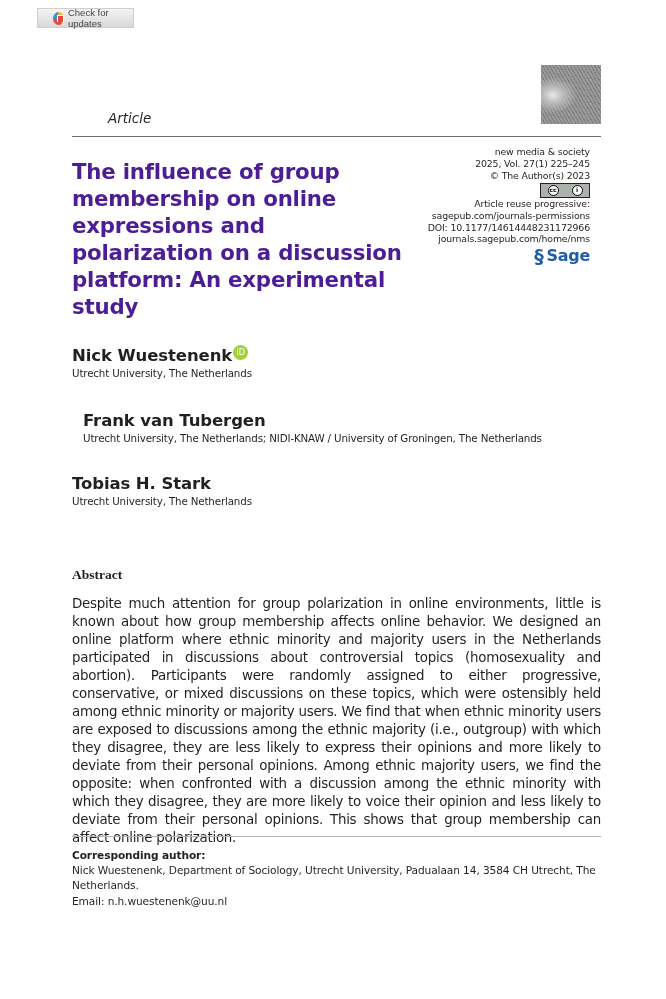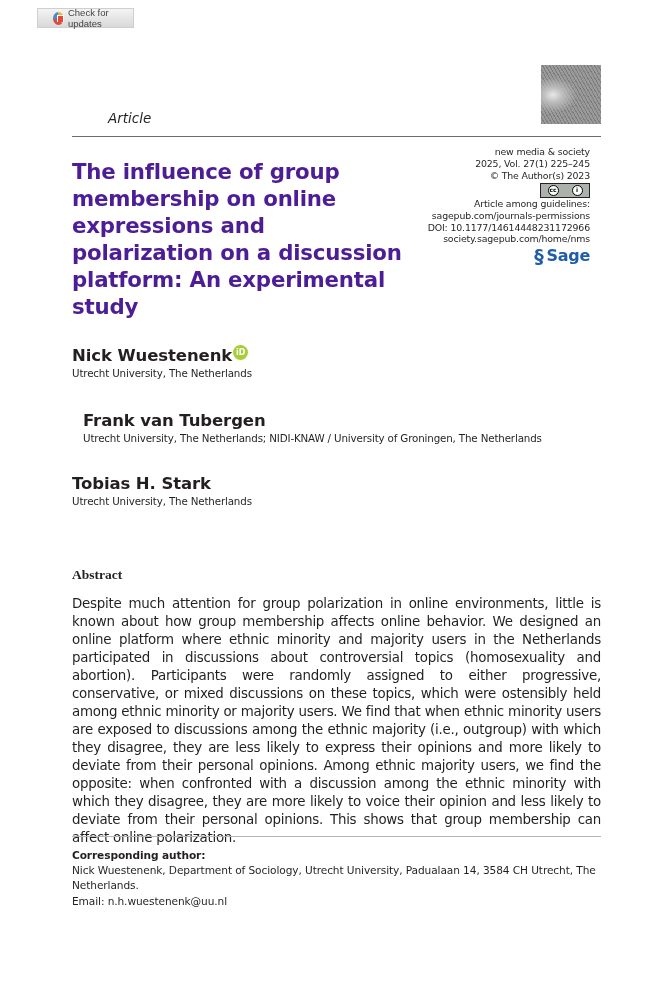--- a/index.html
+++ b/index.html
@@ -65,21 +65,21 @@
       position: absolute; left: 72px; top: 158px; width: 340px;
       font-weight: bold; font-size: 21.3px; line-height: 27px; color: #4c1d95;
       font-family: "DejaVu Sans", sans-serif; letter-spacing: -0.2px;
     }
 
     .author { position: absolute; left: 72px; }
     .author-name { font-weight: bold; font-size: 16.5px; line-height: 20px; color: #231f20; letter-spacing: -0.1px;
       display: inline-flex; align-items: center; }
     .author-aff { font-size: 10.3px; line-height: 13px; color: #231f20; margin-top: 1px; letter-spacing: -0.15px; }
     .orcid { display: inline-block; width: 15px; height: 15px; border-radius: 50%; background: #a6ce39;
-      color: #fff; font-size: 8px; font-weight: bold; text-align: center; line-height: 15px; margin-left: 1px; position: relative; top: -4px; }
+      color: #fff; font-size: 8px; font-weight: normal; text-align: center; line-height: 15px; margin-left: 1px; position: relative; top: -4px; }
 
     .abstract { position: absolute; left: 72px; top: 567px; width: 529px; }
     .abstract-heading { font-weight: bold; font-size: 13.5px; line-height: 16px; color: #231f20; font-family: Liberation Serif, serif; }
     .abstract-body { font-size: 13.4px; line-height: 18px; text-align: justify; color: #231f20; letter-spacing: -0.25px; margin-top: 12px; }
 
     .bottom-rule { position: absolute; left: 72px; top: 836px; width: 529px; height: 1px; background: #b5b5b5; }
     .corr { position: absolute; left: 72px; top: 848px; width: 529px; font-size: 10.6px; line-height: 15.2px; color: #231f20; letter-spacing: -0.1px; }
     .corr-heading { font-weight: bold; }
   </style>
 </head>
@@ -98,24 +98,24 @@
   <div class="top-rule"></div>
 
   <div class="journal-info">
     <div>new media &amp; society</div>
     <div>2025, Vol. 27(1) 225–245</div>
     <div>© The Author(s) 2023</div>
     <div><span class="cc-badge">
           <span>cc</span>
           <span>i</span>
         </span></div>
-    <div>Article among guidelines:</div>
+    <div>Article reuse progressive:</div>
     <div>sagepub.com/journals-permissions</div>
     <div>DOI: 10.1177/14614448231172966</div>
-    <div>society.sagepub.com/home/nms</div>
+    <div>journals.sagepub.com/home/nms</div>
     <div class="sage-logo">
       <span class="sage-s">§</span>
       <span>Sage</span>
     </div>
   </div>
 
   <h1 class="title">The influence of group membership on online expressions and polarization on a discussion platform: An experimental study</h1>
 
   <div class="author" style="top:346px;">
     <div class="author-name">

